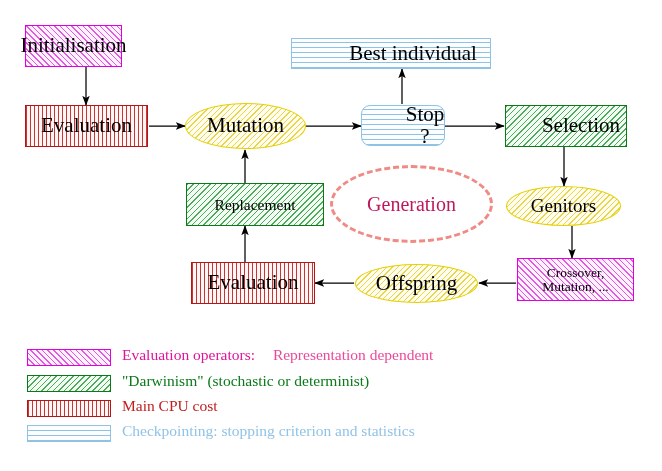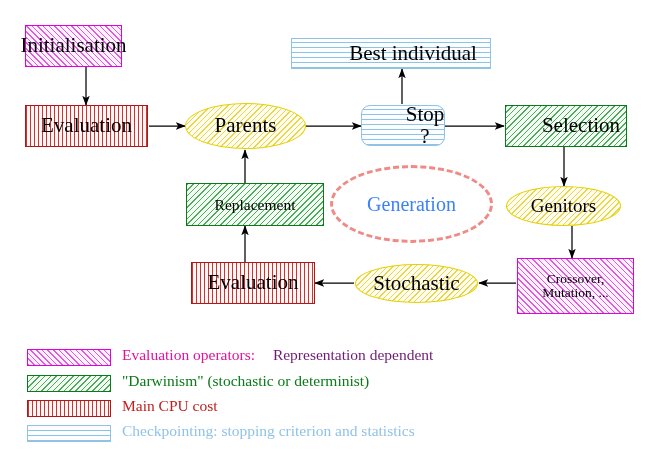--- a/index.html
+++ b/index.html
@@ -38,21 +38,21 @@
   }
   .fx-yellow{
     border:1.5px solid #e6d000;
     background-color:#fffdf0;
     background-image:repeating-linear-gradient(-45deg,
       #e9d44a 0px,#e9d44a 1px,transparent 1px,transparent 4px);
   }
   .ellipse{border-radius:50%;}
   .rounded{border-radius:9px;}
 
-  .lbl-gen{color:#3b82f6;text-align:center;}
+  .lbl-gen{color:#be185d;text-align:center;}
 
   
   #legend{position:absolute;left:0;top:340px;width:662px;height:131px;}
   .lg-row{position:absolute;left:0;width:662px;height:26px;}
   .lg-sw{position:absolute;left:27px;width:84px;height:17px;box-sizing:border-box;}
   .lg-tx{position:absolute;left:122px;top:-3px;font-size:15.5px;white-space:nowrap;}
   .lg-tx b{font-weight:normal;}
 </style>
 </head>
 <body>
@@ -91,21 +91,21 @@
 
 <div class="node fx-magenta" style="left:25px;top:25px;width:97px;height:42px;font-size:21px;">
   <span>Initialisation</span>
 </div>
 
 <div class="node fx-red" style="left:25px;top:105px;width:123px;height:42px;font-size:21px;">
   <span>Evaluation</span>
 </div>
 
 <div class="node fx-yellow ellipse" style="left:185px;top:103px;width:121px;height:46px;font-size:21px;">
-  <span>Parents</span>
+  <span>Mutation</span>
 </div>
 
 <div class="node fx-blue" style="left:291px;top:38px;width:200px;height:31px;font-size:21px;">
   <span>Best individual</span>
 </div>
 
 <div class="node fx-blue rounded" style="left:361px;top:105px;width:84px;height:41px;font-size:21px;">
   <span>Stop ?</span>
 </div>
 
@@ -119,40 +119,40 @@
 
 <div class="node lbl-gen" style="left:330px;top:165px;width:163px;height:78px;font-size:20px;
             border:3px dashed #ef8a85;border-radius:50%;background:transparent;">
   <span>Generation</span>
 </div>
 
 <div class="node fx-yellow ellipse" style="left:506px;top:186px;width:115px;height:40px;font-size:19px;justify-content:center;">
   <span>Genitors</span>
 </div>
 
-<div class="node fx-magenta" style="left:517px;top:258px;width:117px;height:56px;font-size:13.5px;flex-direction:column;">
+<div class="node fx-magenta" style="left:517px;top:258px;width:117px;height:43px;font-size:13.5px;flex-direction:column;">
   <span>Crossover,</span>
   <span>Mutation, ...</span>
 </div>
 
 <div class="node fx-red" style="left:191px;top:262px;width:124px;height:42px;font-size:21px;">
   <span>Evaluation</span>
 </div>
 
 <div class="node fx-yellow ellipse" style="left:355px;top:264px;width:123px;height:39px;font-size:21px;">
-  <span>Stochastic</span>
+  <span>Offspring</span>
 </div>
 
 <div id="legend">
 
   <div class="lg-row" style="top:9px;">
     <div class="lg-sw fx-magenta"></div>
     <div class="lg-tx">
       <b style="color:#e3129b;">Evaluation operators:</b>
-      <b style="color:#701a75;margin-left:14px;">Representation dependent</b>
+      <b style="color:#ec4899;margin-left:14px;">Representation dependent</b>
     </div>
   </div>
 
   <div class="lg-row" style="top:35px;">
     <div class="lg-sw fx-green"></div>
     <div class="lg-tx" style="color:#0a7a18;">"Darwinism" (stochastic or determinist)</div>
   </div>
 
   <div class="lg-row" style="top:60px;">
     <div class="lg-sw fx-red"></div>

